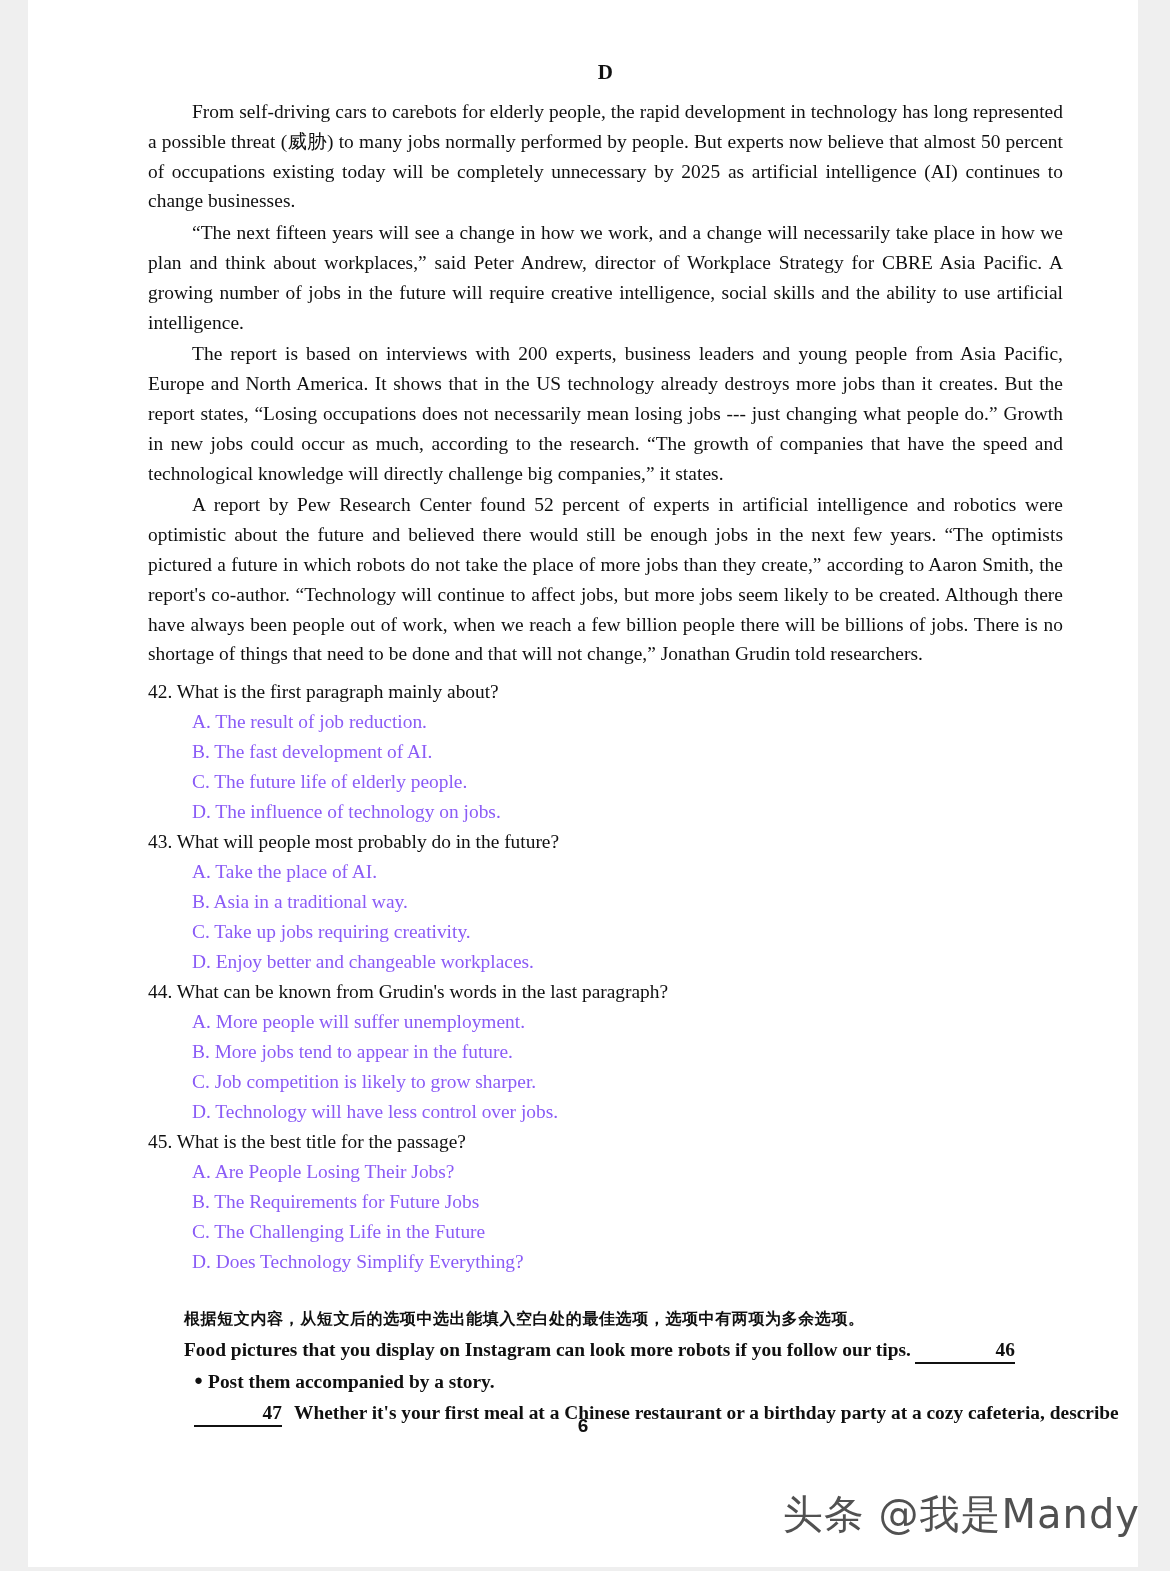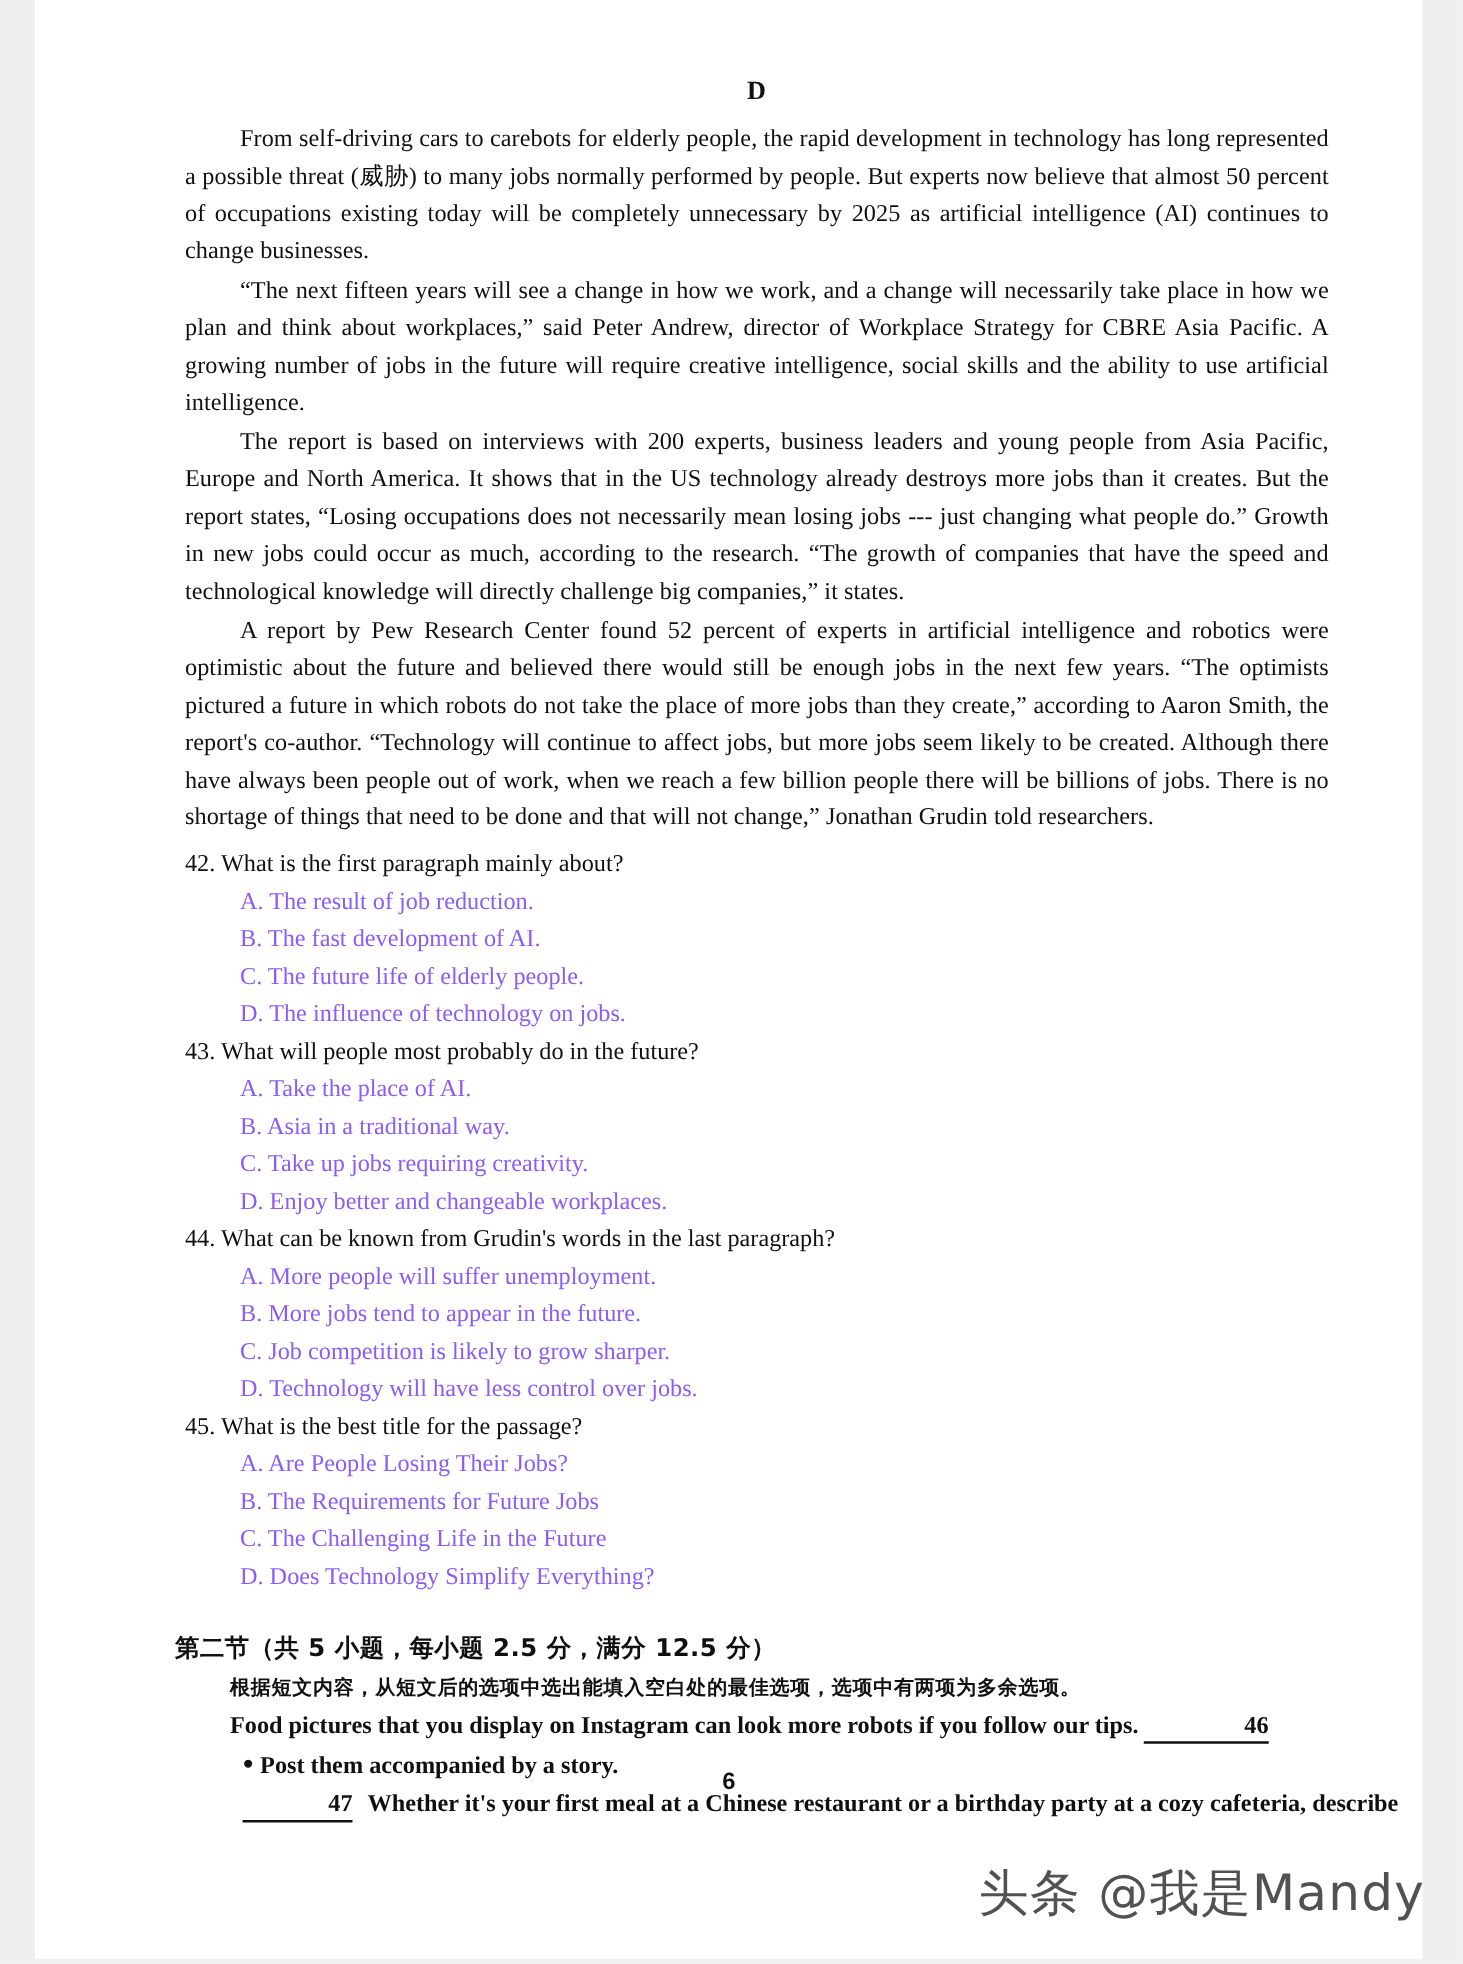--- a/index.html
+++ b/index.html
@@ -222,21 +222,20 @@
         <p class="q-stem">45. What is the best title for the passage?</p>
         <p class="q-opt">A. Are People Losing Their Jobs?</p>
         <p class="q-opt">B. The Requirements for Future Jobs</p>
         <p class="q-opt">C. The Challenging Life in the Future</p>
         <p class="q-opt">D. Does Technology Simplify Everything?</p>
       </div>
 
     </div>
 
     <div id="section2">
-      <p class="cn-heading">第二节（共 5 小题，每小题 2.5 分，满分 12.5 分）</p>
       <p class="cn-instruction">根据短文内容，从短文后的选项中选出能填入空白处的最佳选项，选项中有两项为多余选项。</p>
       <p class="en-lead"><span>Food pictures that you display on Instagram can look more robots if you follow our tips.</span><span class="blank">46</span></p>
       <p class="bullet-line"><span class="bullet-dot">●</span><span>Post them accompanied by a story.</span></p>
       <p class="cont-line"><span class="blank-sm">47</span><span>Whether it's your first meal at a Chinese restaurant or a birthday party at a cozy cafeteria, describe</span></p>
     </div>
 
   </div>
 
   <div id="page-number">6</div>
 

